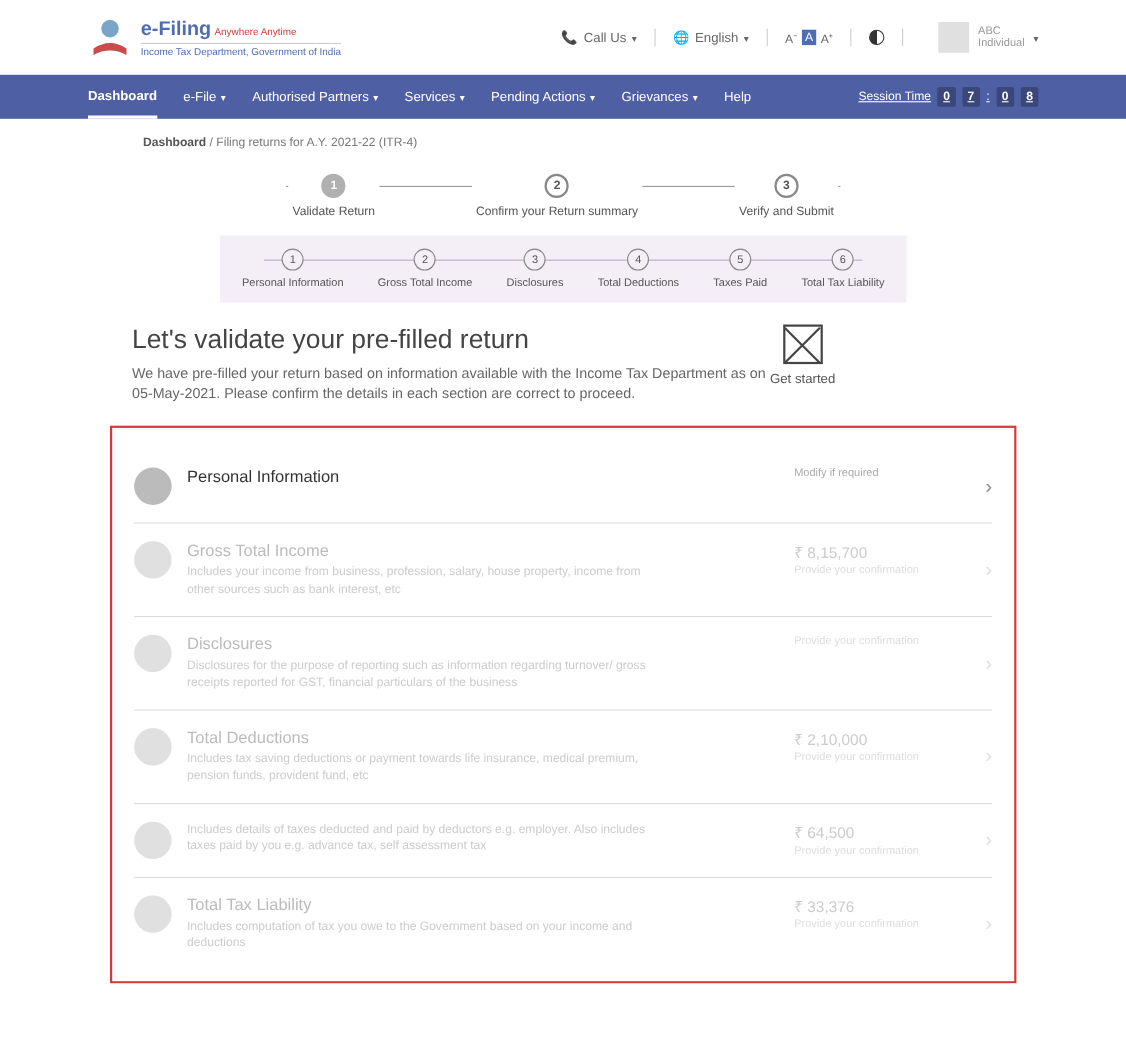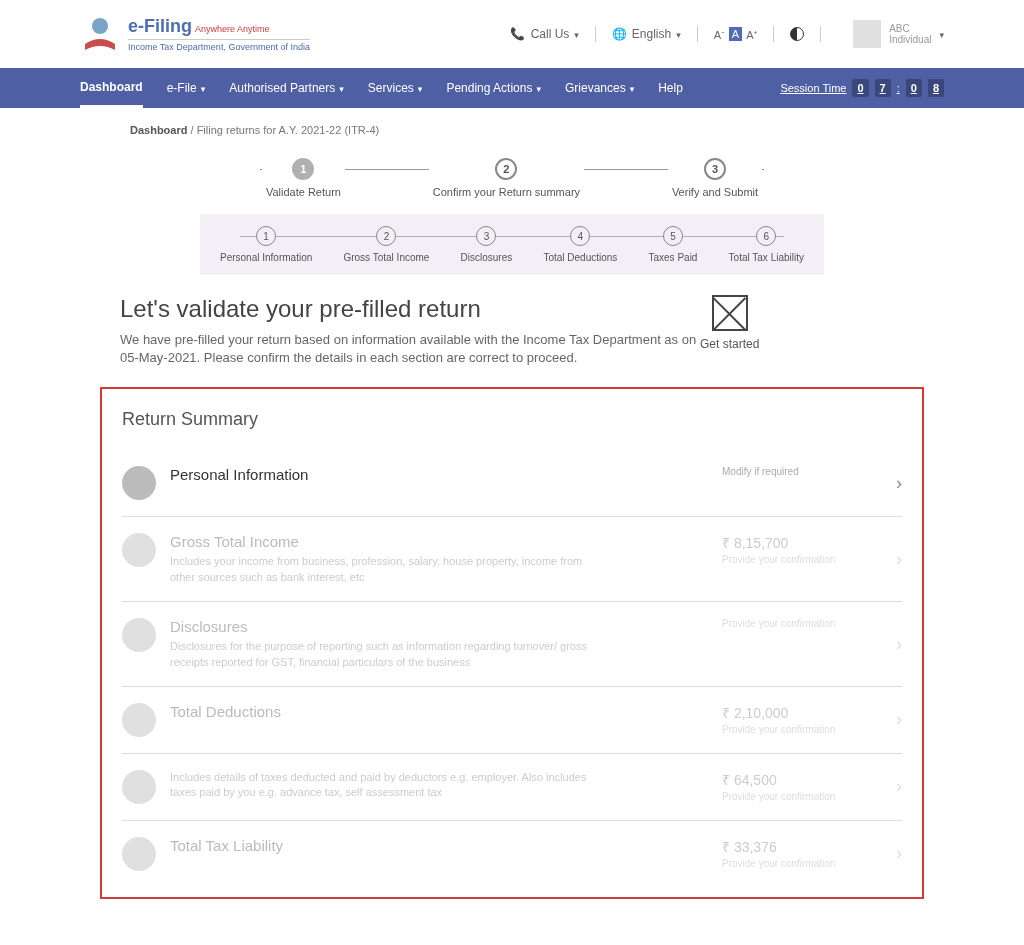--- a/index.html
+++ b/index.html
@@ -225,21 +225,20 @@
     <h1>Let's validate your pre-filled return</h1>
     <p>We have pre-filled your return based on information available with the Income Tax Department as on 05-May-2021. Please confirm the details in each section are correct to proceed.</p>
   </div>
   <div class="get-started">
     <div class="gs-box"></div>
     <span>Get started</span>
   </div>
 </div>
 
 <div class="summary-box">
-  <h2 class="summary-title">Return Summary</h2>
   <div id="summary-list">
       <div class="summary-item active">
     <div class="sum-circle"></div>
     <div class="sum-text">
       <h3>Personal Information</h3>
     </div>
     <div class="sum-right">
 
       <div class="sum-note">Modify if required</div>
     </div>
@@ -266,20 +265,21 @@
     <div class="sum-right">
 
       <div class="sum-note">Provide your confirmation</div>
     </div>
     <div class="sum-chevron chevron-right"></div>
   </div>
       <div class="summary-item faded">
     <div class="sum-circle"></div>
     <div class="sum-text">
       <h3>Total Deductions</h3>
+      <p>Includes tax saving deductions or payment towards life insurance, medical premium, pension funds, provident fund, etc</p>
     </div>
     <div class="sum-right">
       <div class="sum-amount">₹ 2,10,000</div>
       <div class="sum-note">Provide your confirmation</div>
     </div>
     <div class="sum-chevron chevron-right"></div>
   </div>
       <div class="summary-item faded">
     <div class="sum-circle"></div>
     <div class="sum-text">
@@ -288,20 +288,21 @@
     <div class="sum-right">
       <div class="sum-amount">₹ 64,500</div>
       <div class="sum-note">Provide your confirmation</div>
     </div>
     <div class="sum-chevron chevron-right"></div>
   </div>
       <div class="summary-item faded">
     <div class="sum-circle"></div>
     <div class="sum-text">
       <h3>Total Tax Liability</h3>
+      <p>Includes computation of tax you owe to the Government based on your income and deductions</p>
     </div>
     <div class="sum-right">
       <div class="sum-amount">₹ 33,376</div>
       <div class="sum-note">Provide your confirmation</div>
     </div>
     <div class="sum-chevron chevron-right"></div>
   </div>
     </div>
 </div>
 

